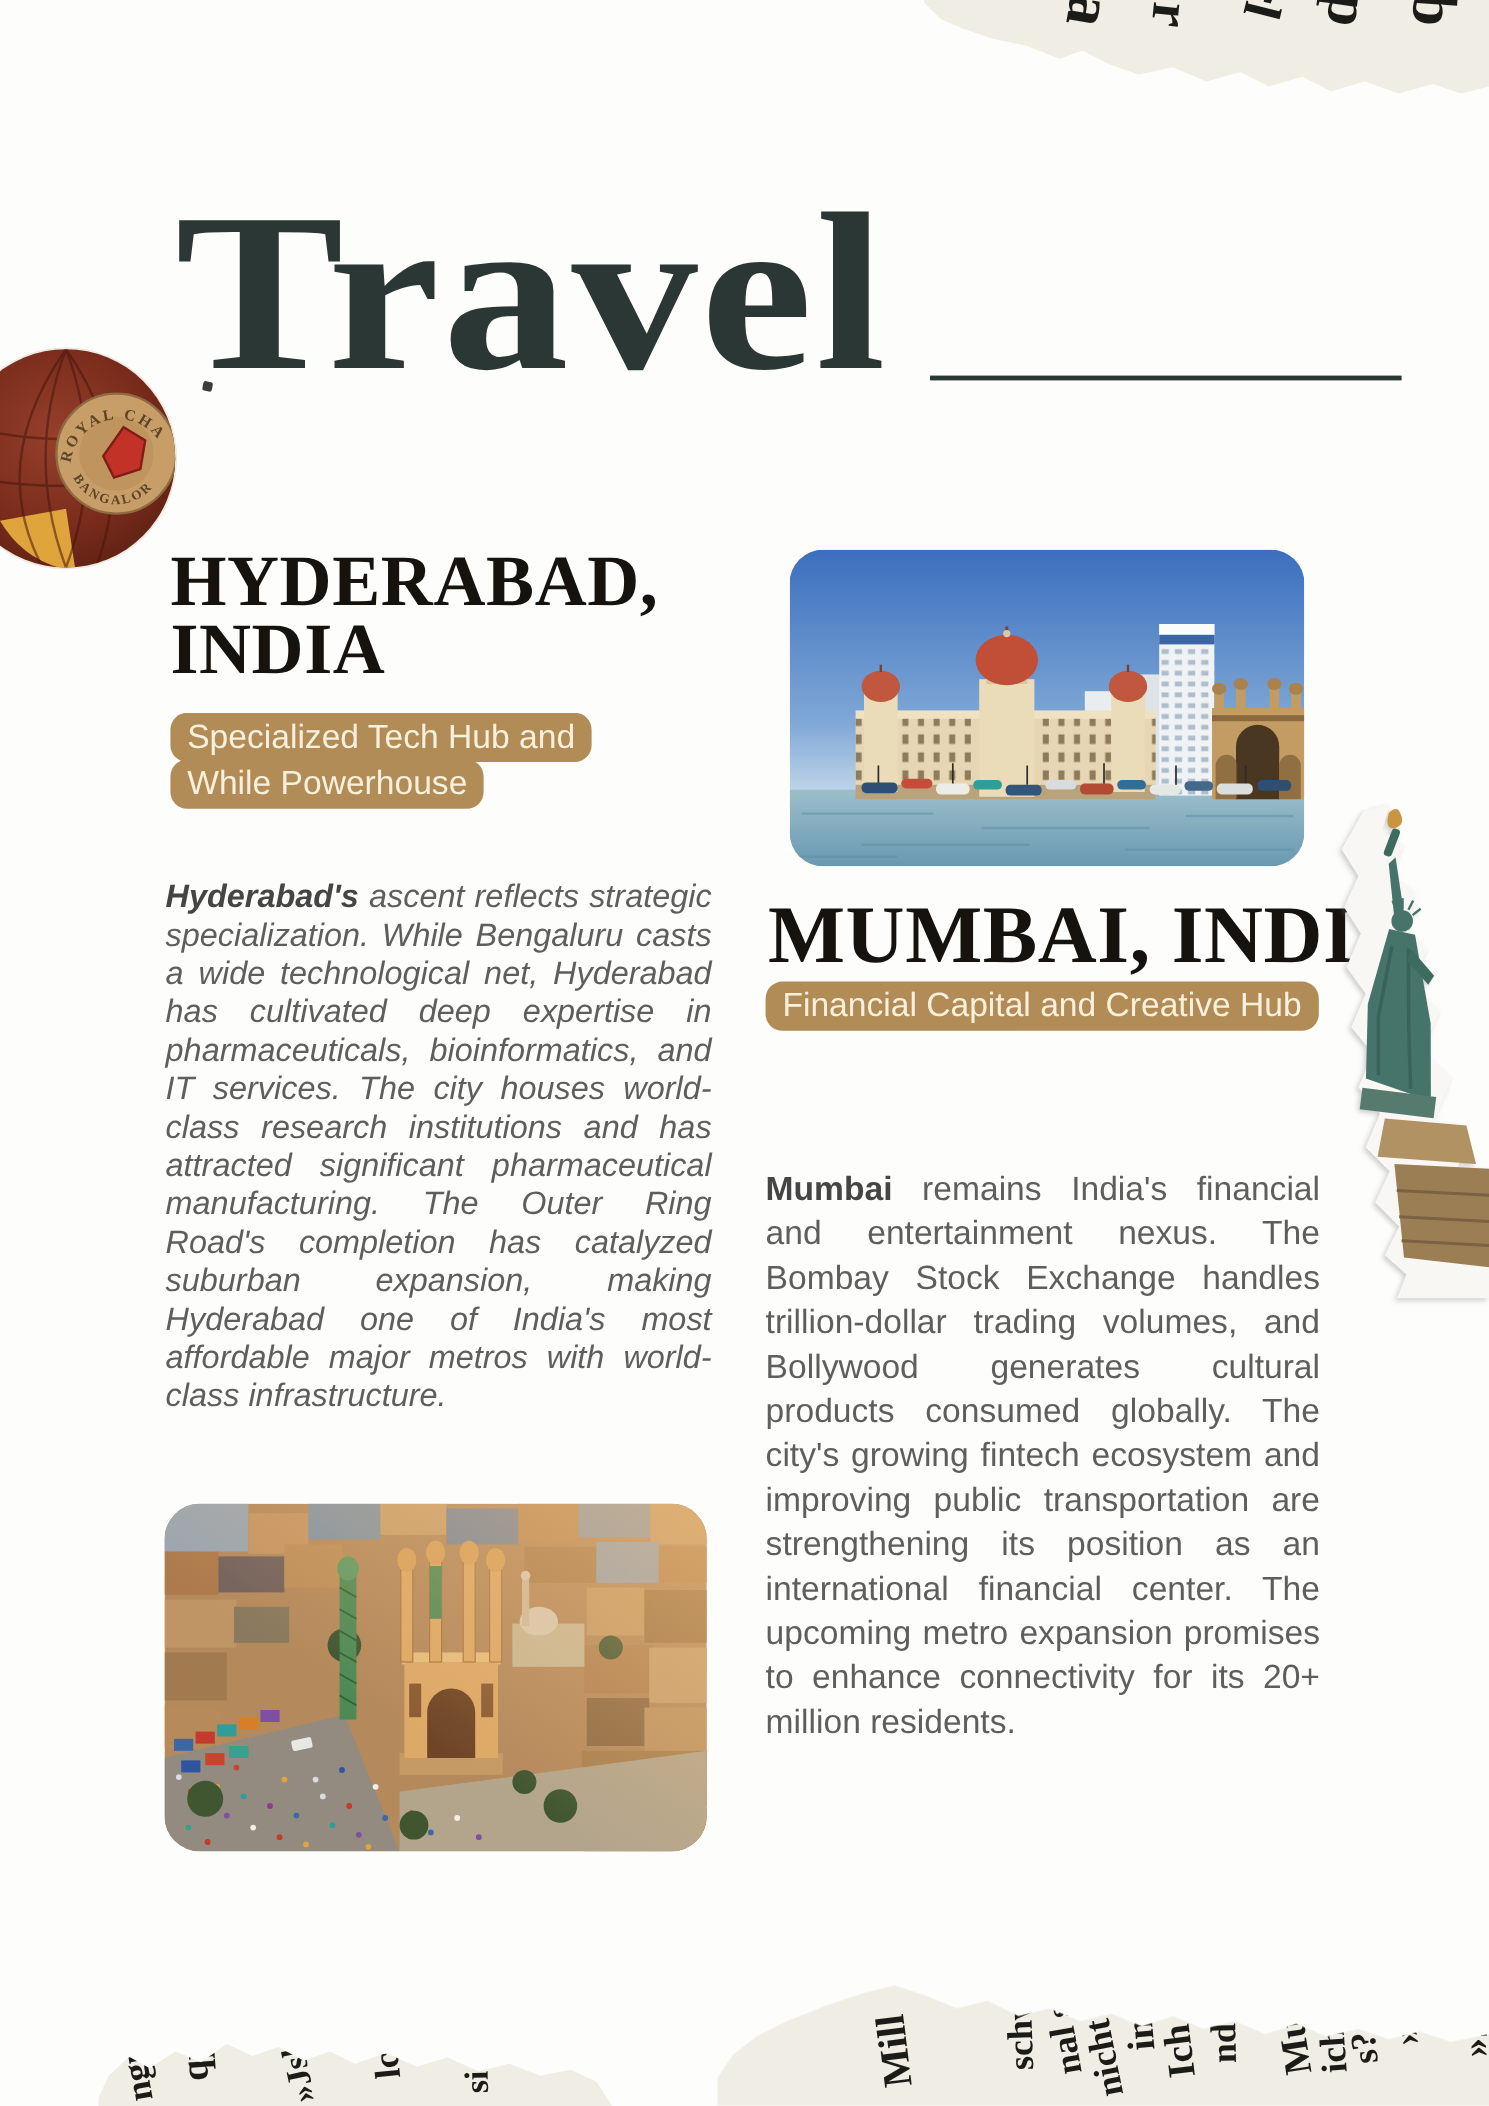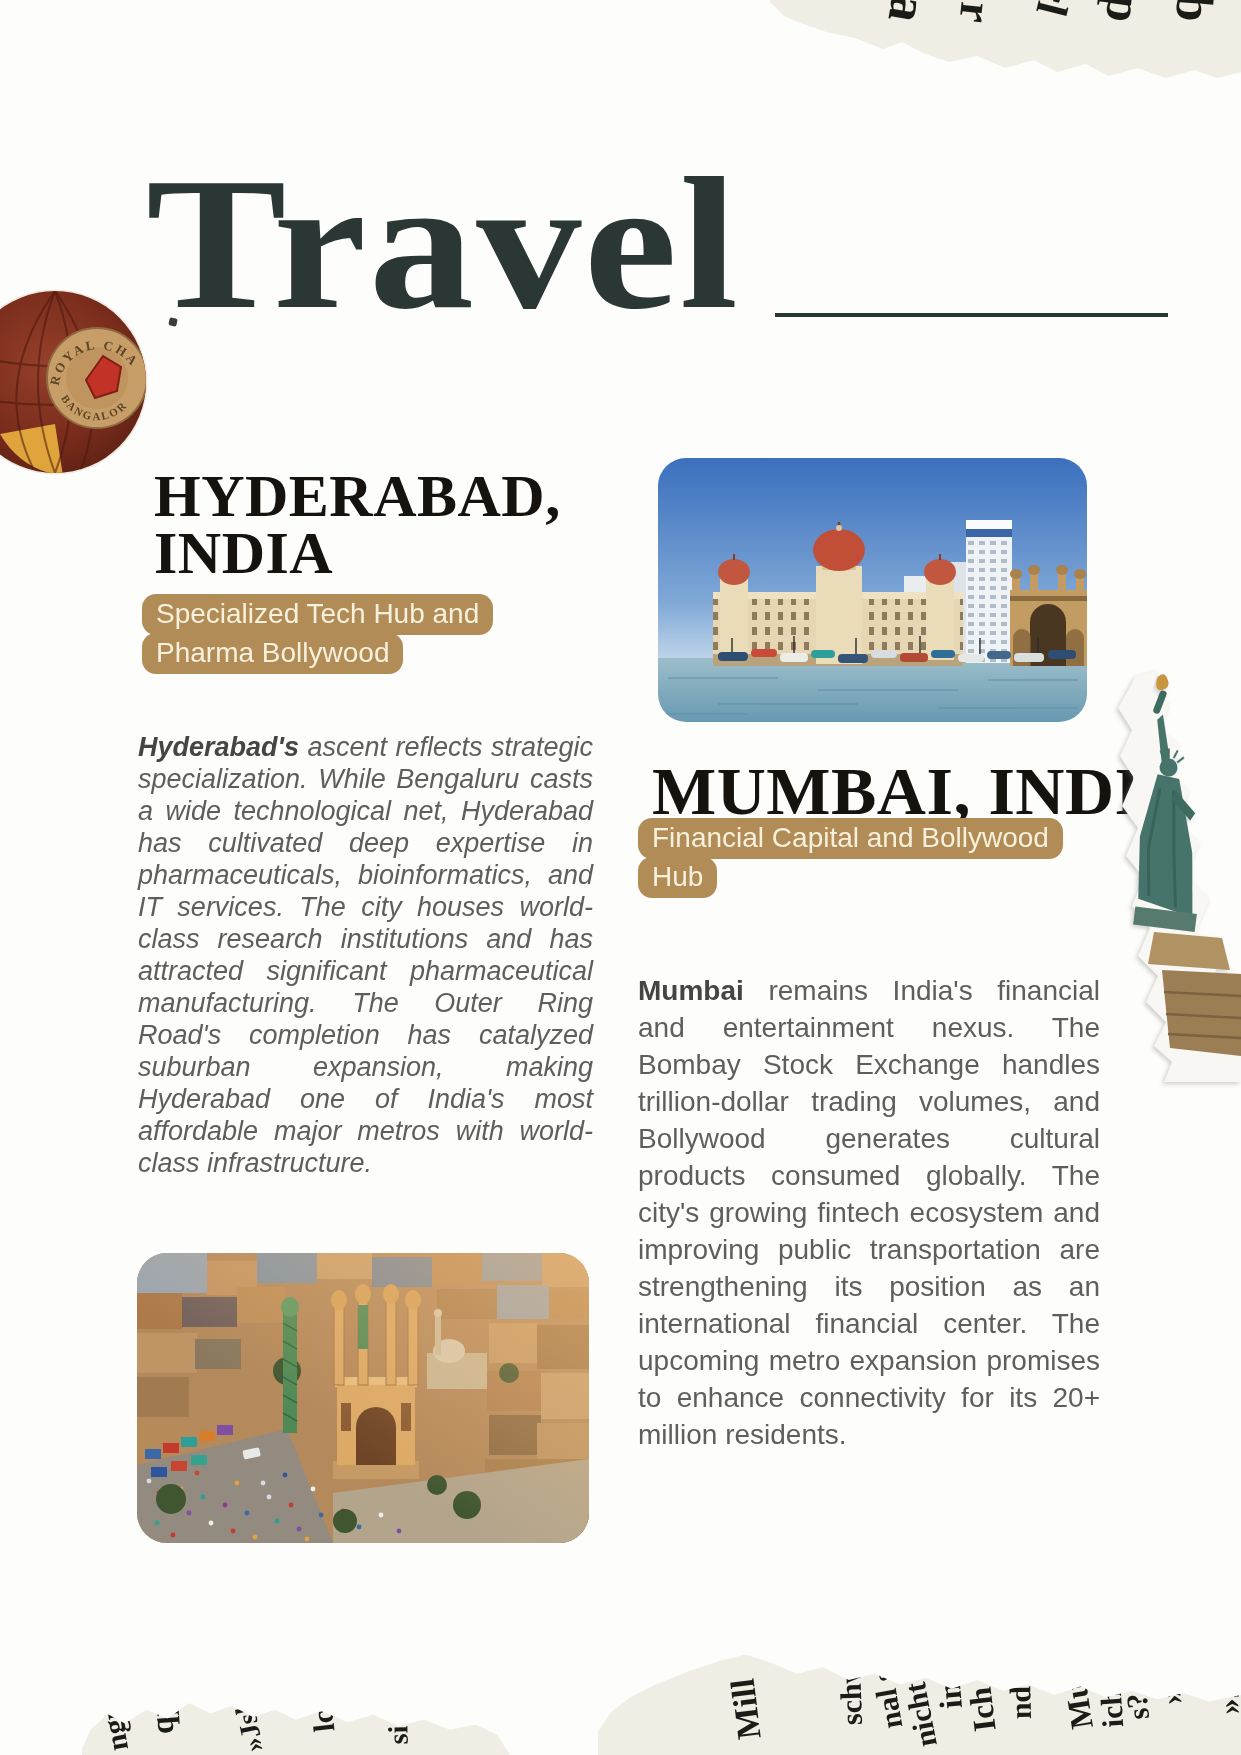--- a/index.html
+++ b/index.html
@@ -15,21 +15,21 @@
     font-size:188px;line-height:188px;letter-spacing:2px;
     color:#2B3734;transform:scaleX(1.12);transform-origin:left top;
     white-space:nowrap;
   }
   .title-rule{
     position:absolute;left:775px;top:313px;width:393px;height:3.5px;
     background:#2B3734;
   }
   
   .h2{
-    position:absolute;margin:16px;font-family:"Liberation Serif",serif;
+    position:absolute;margin:4px;font-family:"Liberation Serif",serif;
     font-weight:700;color:#16130F;letter-spacing:.5px;
   }
   .h2-hyd{left:138px;top:452px;width:430px;font-size:60px;line-height:57px;}
   .h2-mum{left:636px;top:742px;width:560px;font-size:68px;line-height:66px;white-space:nowrap;}
   
   .badge{position:absolute;}
   .badge-hyd{left:142px;top:594px;width:400px;}
   .badge-mum{left:638px;top:818px;width:462px;}
   .badge-inner{
     display:inline;background:#B28C57;color:#F7F0DD;
@@ -150,21 +150,21 @@
       </g>
     </svg>
   </div>
   <div class="speck"></div>
 
   <h1 class="title">Travel</h1>
   <div class="title-rule"></div>
 
   <h2 class="h2 h2-hyd">HYDERABAD, INDIA</h2>
   <div class="badge badge-hyd">
-    <span class="badge-inner">Specialized Tech Hub and Pharma Bollywood</span>
+    <span class="badge-inner">Specialized Tech Hub and While Powerhouse</span>
   </div>
   <p class="body-par par-hyd"><strong>Hyderabad's</strong> <span>ascent reflects strategic specialization. While Bengaluru casts a wide technological net, Hyderabad has cultivated deep expertise in pharmaceuticals, bioinformatics, and IT services. The city houses world-class research institutions and has attracted significant pharmaceutical manufacturing. The Outer Ring Road's completion has catalyzed suburban expansion, making Hyderabad one of India's most affordable major metros with world-class infrastructure.</span></p>
 
   <div class="photo photo-charminar">
     <svg width="452" height="290" viewBox="0 0 452 290">
       <defs>
         <linearGradient id="cglow" x1="1" y1="0" x2="0" y2="1">
           <stop offset="0%" stop-color="#F2C083" stop-opacity="0.55"></stop>
           <stop offset="60%" stop-color="#F2C083" stop-opacity="0"></stop>
         </linearGradient>
@@ -396,21 +396,21 @@
         <line x1="60" y1="246" x2="200" y2="246"></line>
           <line x1="280" y1="250" x2="420" y2="250"></line>
         <line x1="330" y1="222" x2="420" y2="222"></line>
           <line x1="6" y1="256" x2="90" y2="256"></line>
       </g>
     </svg>
   </div>
 
   <h2 class="h2 h2-mum">MUMBAI, INDIA</h2>
   <div class="badge badge-mum">
-    <span class="badge-inner">Financial Capital and Bollywood Hub</span>
+    <span class="badge-inner">Financial Capital and Creative Hub</span>
   </div>
   <p class="body-par par-mum"><strong>Mumbai</strong> <span>remains India's financial and entertainment nexus. The Bombay Stock Exchange handles trillion-dollar trading volumes, and Bollywood generates cultural products consumed globally. The city's growing fintech ecosystem and improving public transportation are strengthening its position as an international financial center. The upcoming metro expansion promises to enhance connectivity for its 20+ million residents.</span></p>
 
   <div class="statue">
     <svg width="135" height="412" viewBox="0 0 135 412">
       <path fill="#F8F7F3" d="M30,6 L52,0 L46,22 L64,34 L54,58 L74,74 L62,100 L84,120 L70,150 L94,172 L80,205 L104,228 L90,262 L116,286 L102,318 L126,340 L114,368 L135,382 L135,412 L58,412 L66,392 L48,376 L60,352 L40,332 L52,306 L32,286 L44,258 L26,236 L38,208 L20,186 L32,158 L16,136 L28,108 L14,86 L26,60 L12,38 Z"></path>
       <g transform="rotate(7 60 200)">
         <path d="M28,10 q6,-8 10,0 q5,8 -4,12 q-8,2 -6,-12" fill="#C9953F"></path>
         <rect x="30" y="22" width="7" height="24" rx="3" fill="#3E6B60" transform="rotate(14 33 34)"></rect>
         <path d="M38,46 L52,96 L44,100 L33,52 Z" fill="#47746A"></path>

